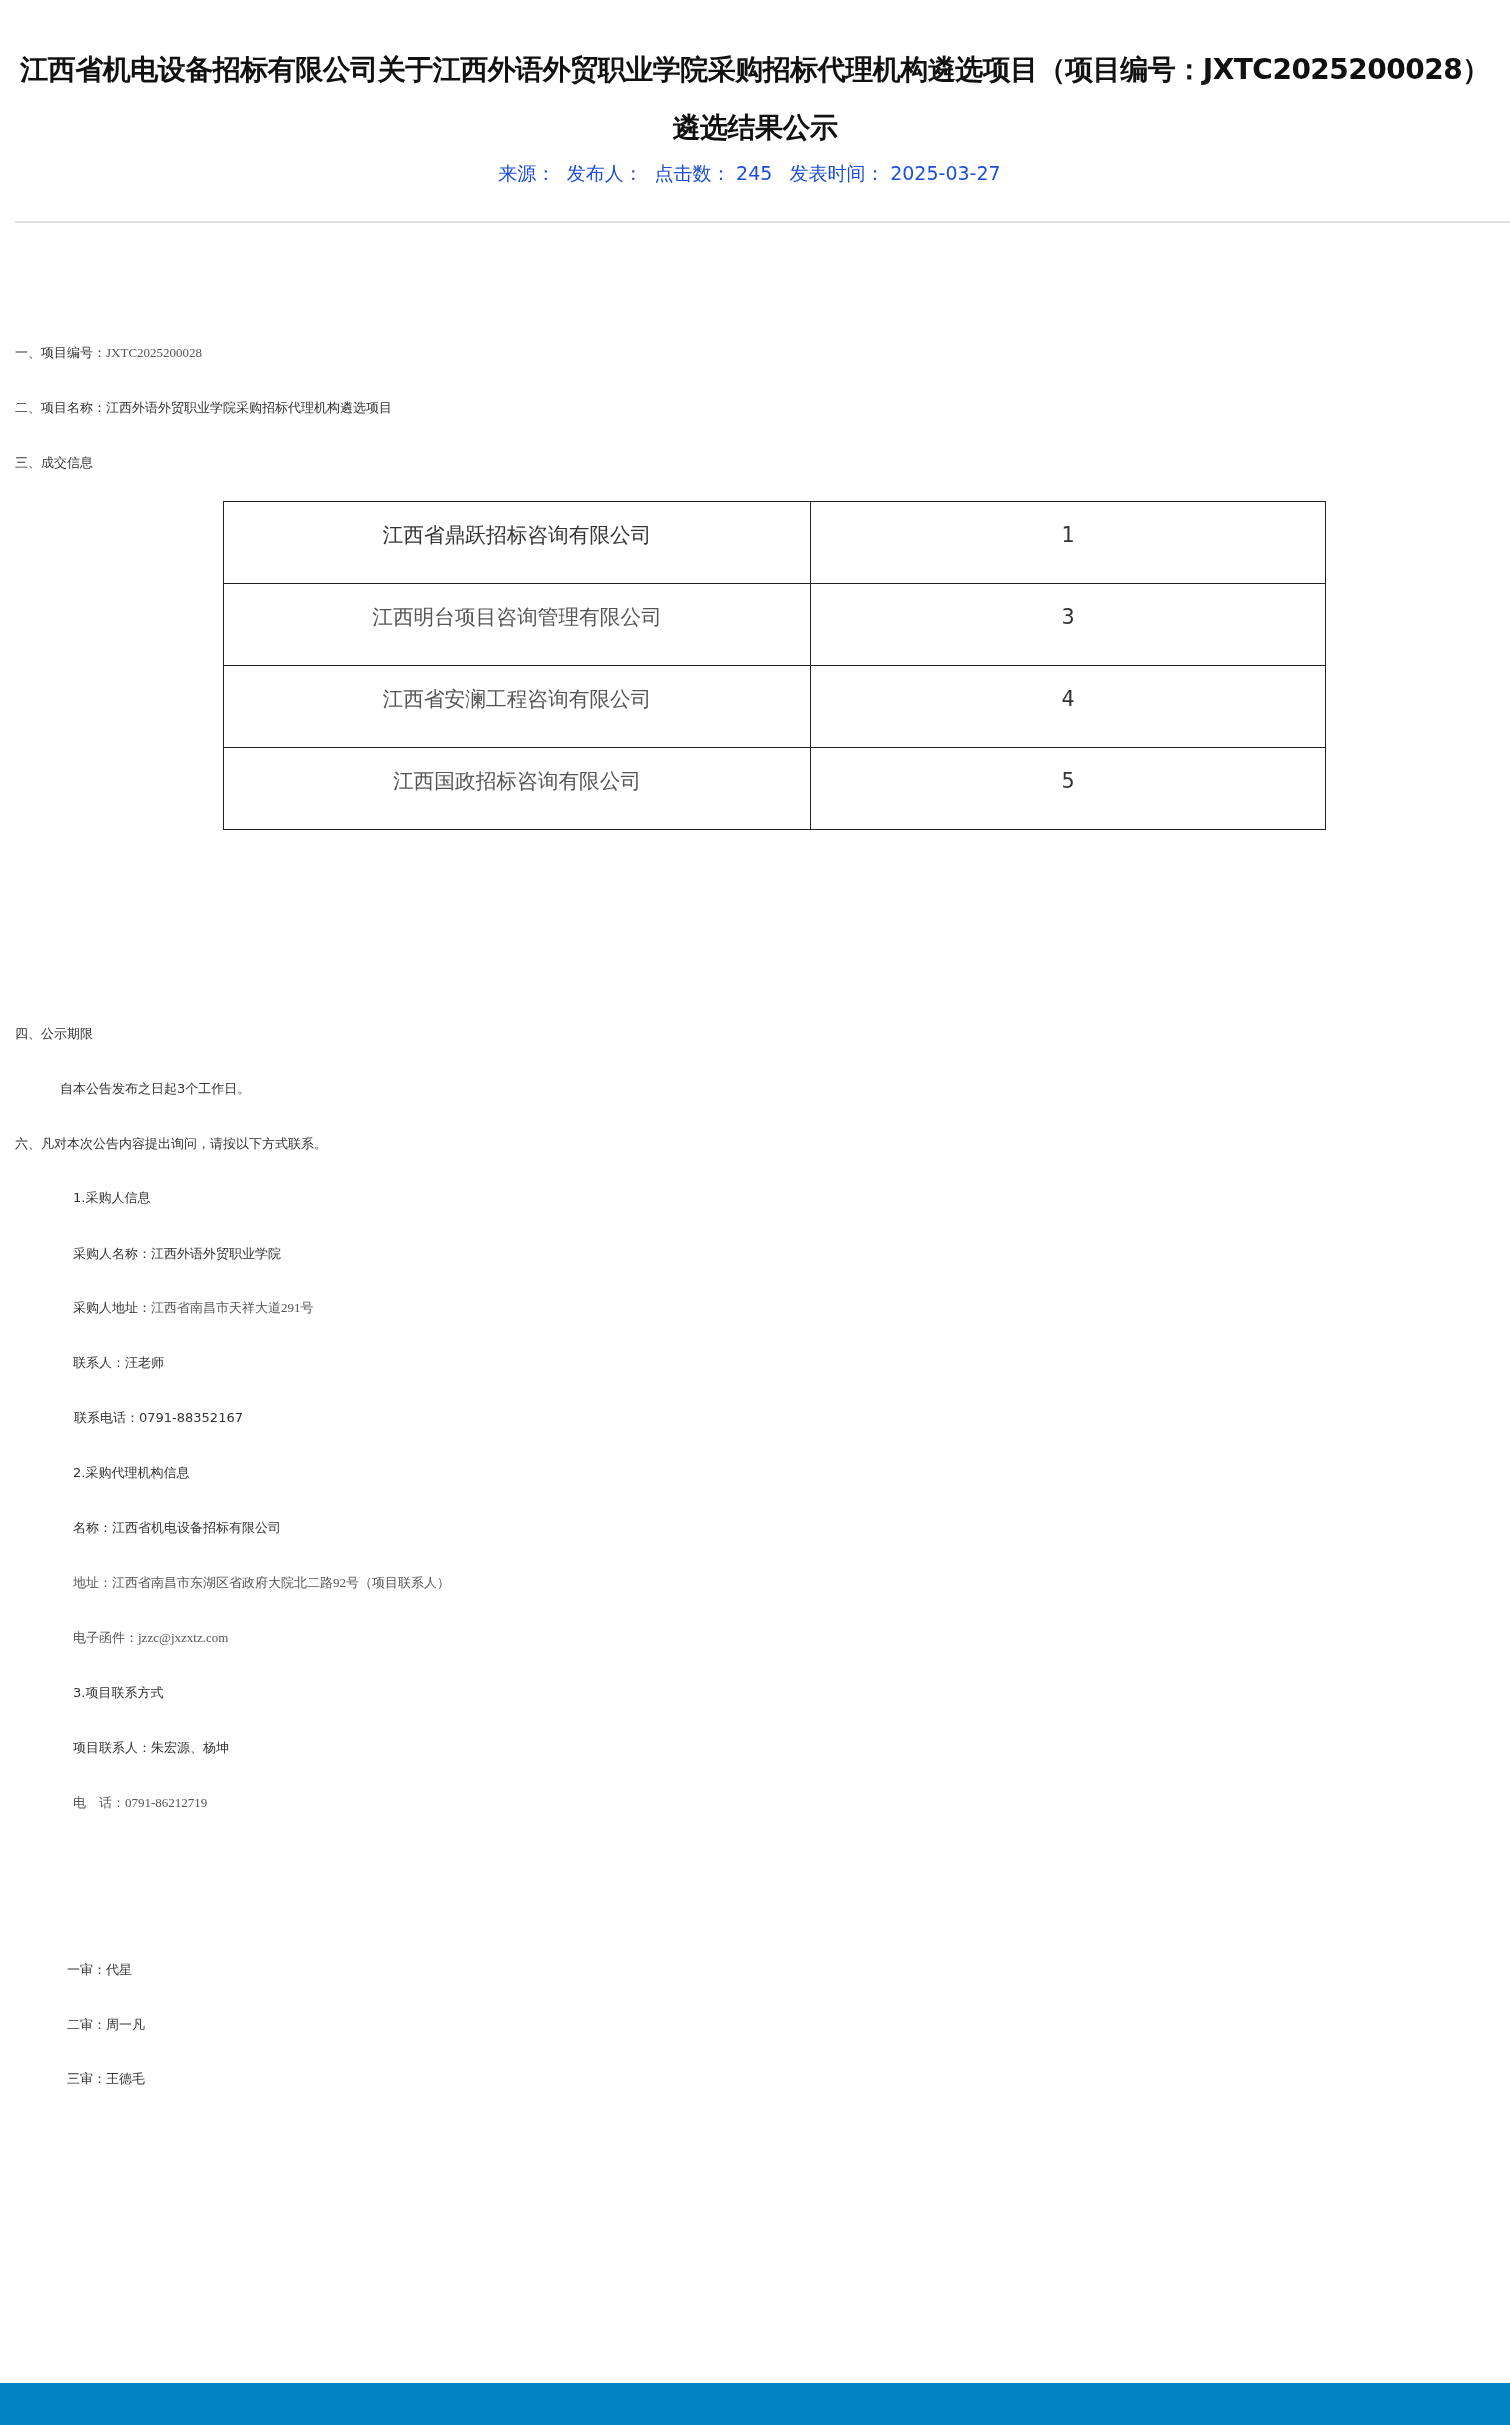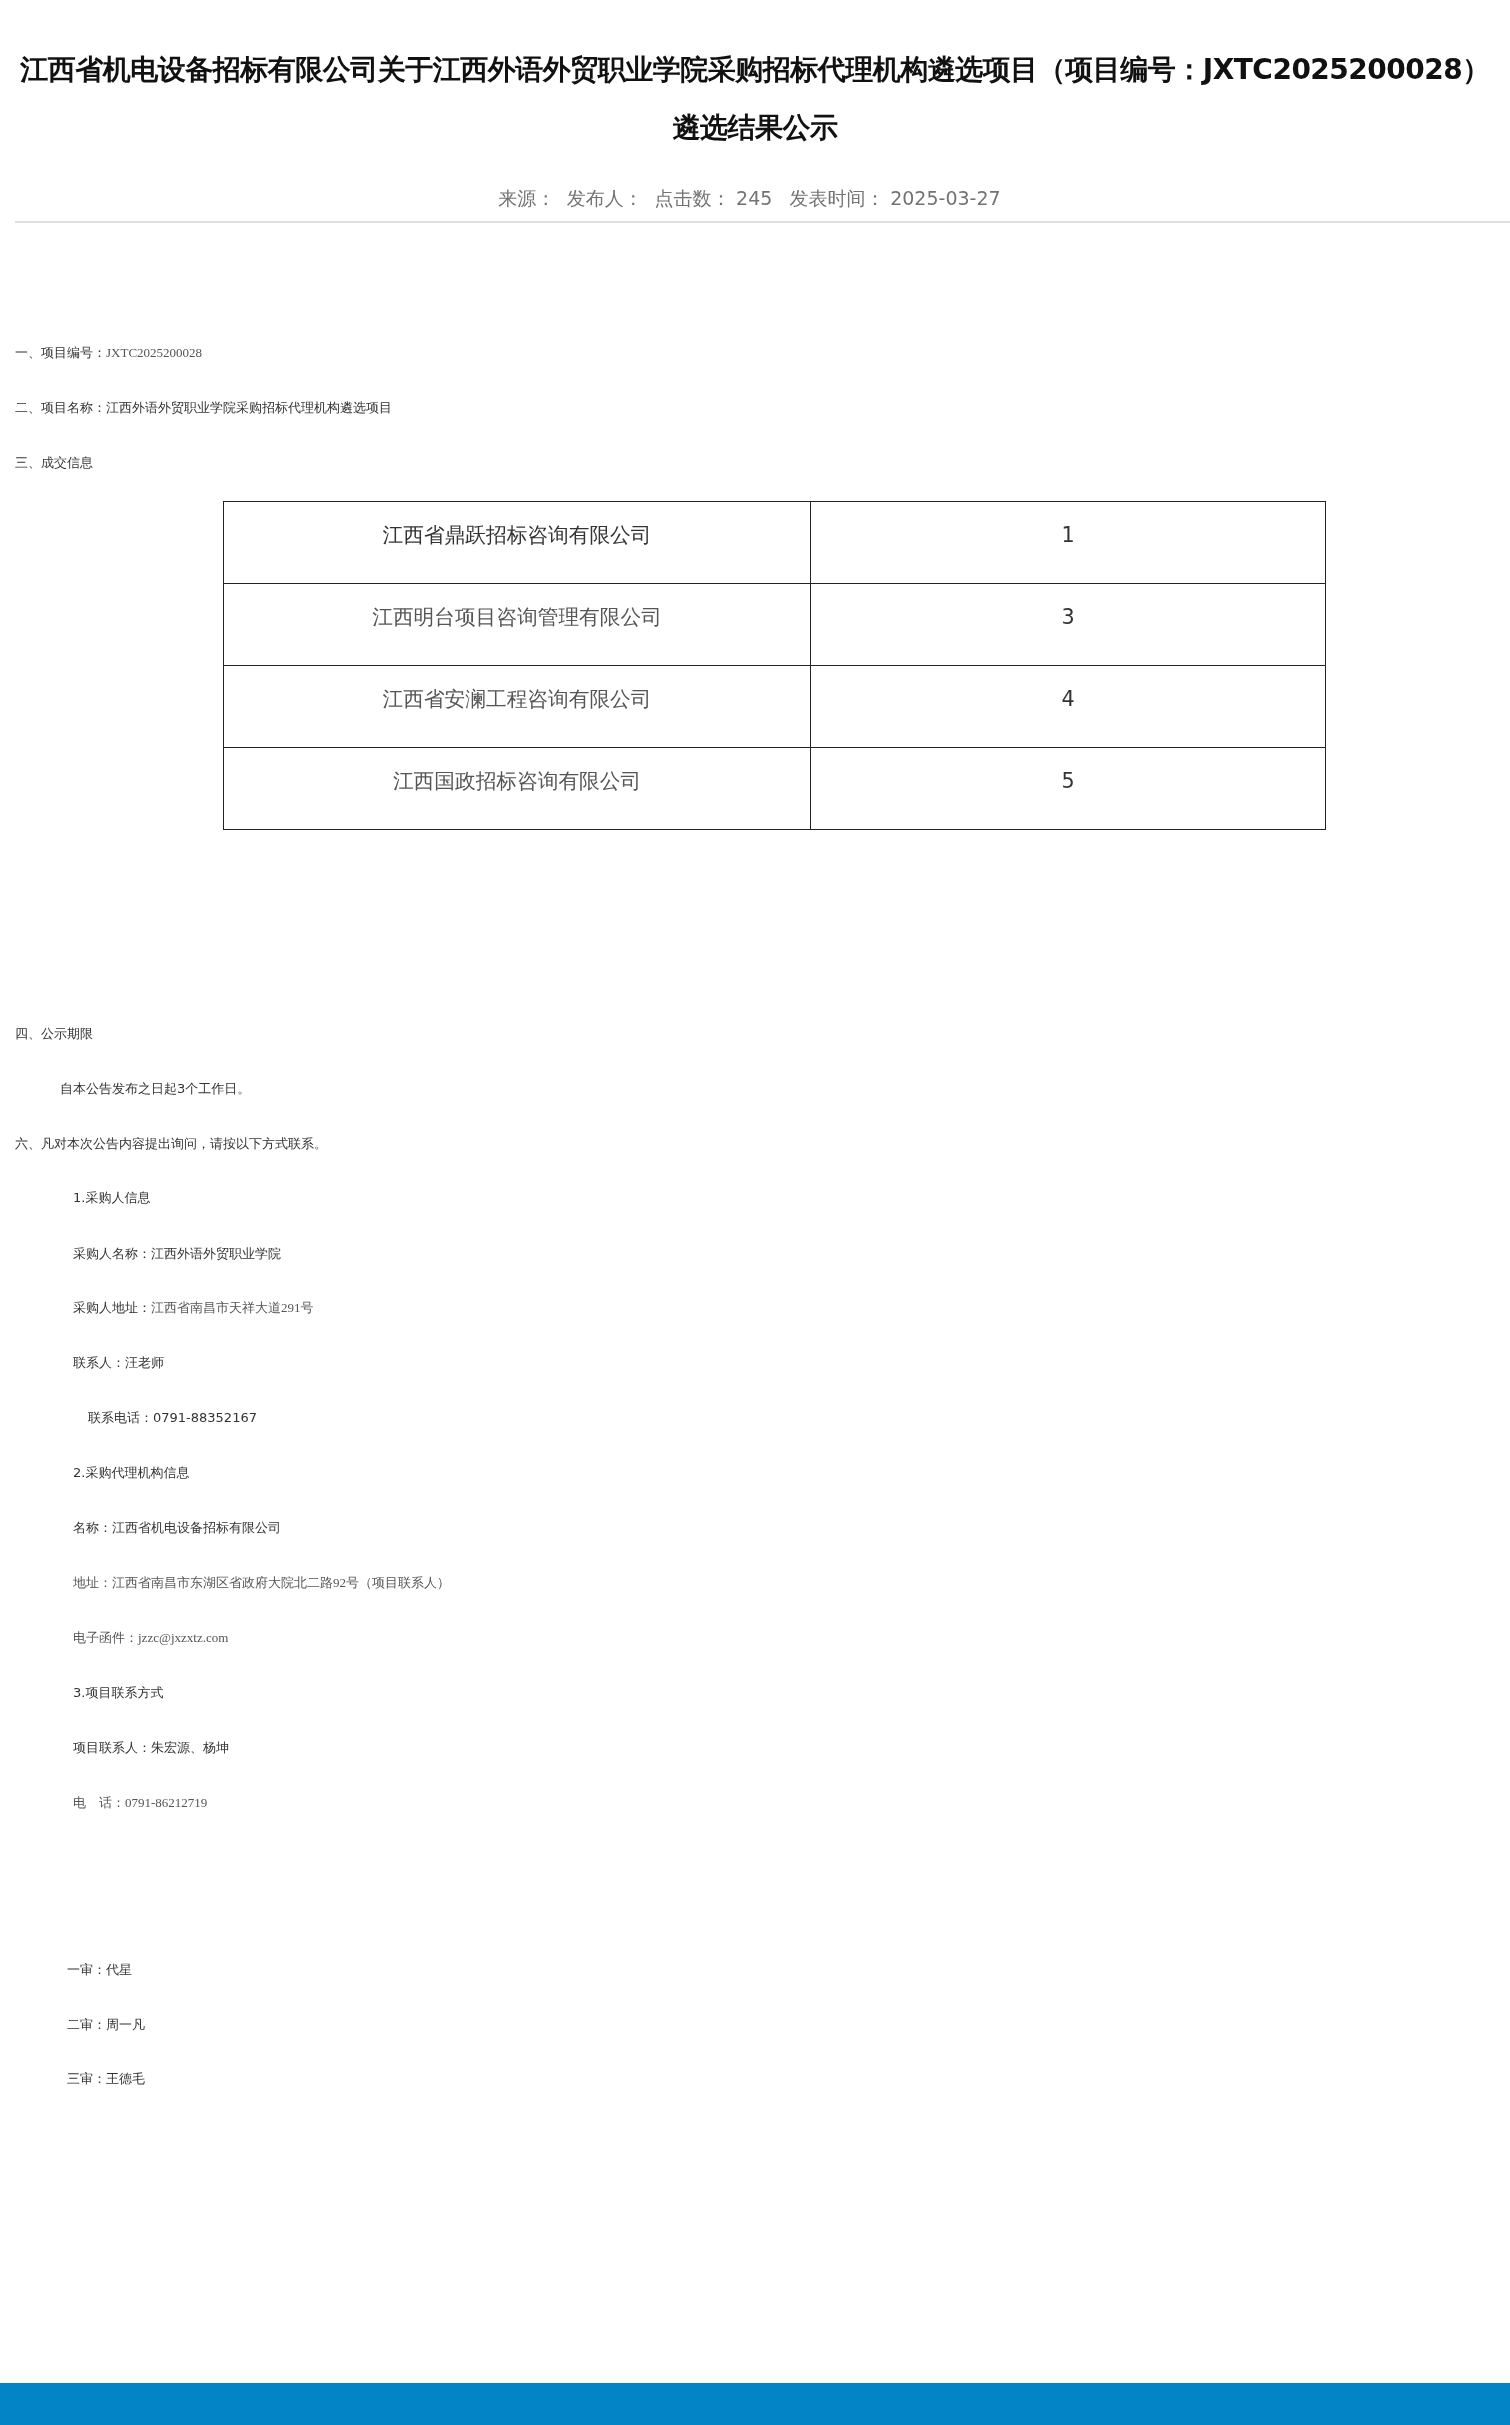--- a/index.html
+++ b/index.html
@@ -34,23 +34,22 @@
     margin: 0;
     letter-spacing: -0.5px;
   }
   .meta {
     position: absolute;
     left: 0;
     right: 0;
     top: 160px;
     text-align: center;
     font-size: 19px;
-    color: #737373;
+    color: #1d4ed8;
     line-height: 26px;
-    margin-top: 25px;
   }
   .meta span { margin-right: 5.6px; }
   .divider {
     position: absolute;
     left: 15px;
     right: 0;
     top: 221px;
     height: 1.9px;
     background: #e0e0e0;
   }
@@ -159,21 +158,21 @@
 <div class="line" style="left:73px; top:1184px;">1.采购人信息</div>
 <div class="line" style="left:73px; top:1240px;">
   <span>采购人名称：</span><span>江西外语外贸职业学院</span>
 </div>
 <div class="line" style="left:73px; top:1294px;">
   <span>采购人地址：</span><span class="serif">江西省南昌市天祥大道291号</span>
 </div>
 <div class="line" style="left:73px; top:1349px;">
   <span>联系人：</span><span>汪老师</span>
 </div>
-<div class="line" style="left:88px; top:1404px;text-align:center;">
+<div class="line" style="left:74px; top:1404px;text-align:center;">
   <span>联系电话：</span><span>0791-88352167</span>
 </div>
 
 <div class="line" style="left:73px; top:1459px;">2.采购代理机构信息</div>
 <div class="line" style="left:73px; top:1514px;">
   <span>名称：</span><span>江西省机电设备招标有限公司</span>
 </div>
 <div class="line serif" style="left:73px; top:1569px;">地址：江西省南昌市东湖区省政府大院北二路92号（项目联系人）</div>
 <div class="line serif" style="left:73px; top:1624px;">电子函件：jzzc@jxzxtz.com</div>
 

